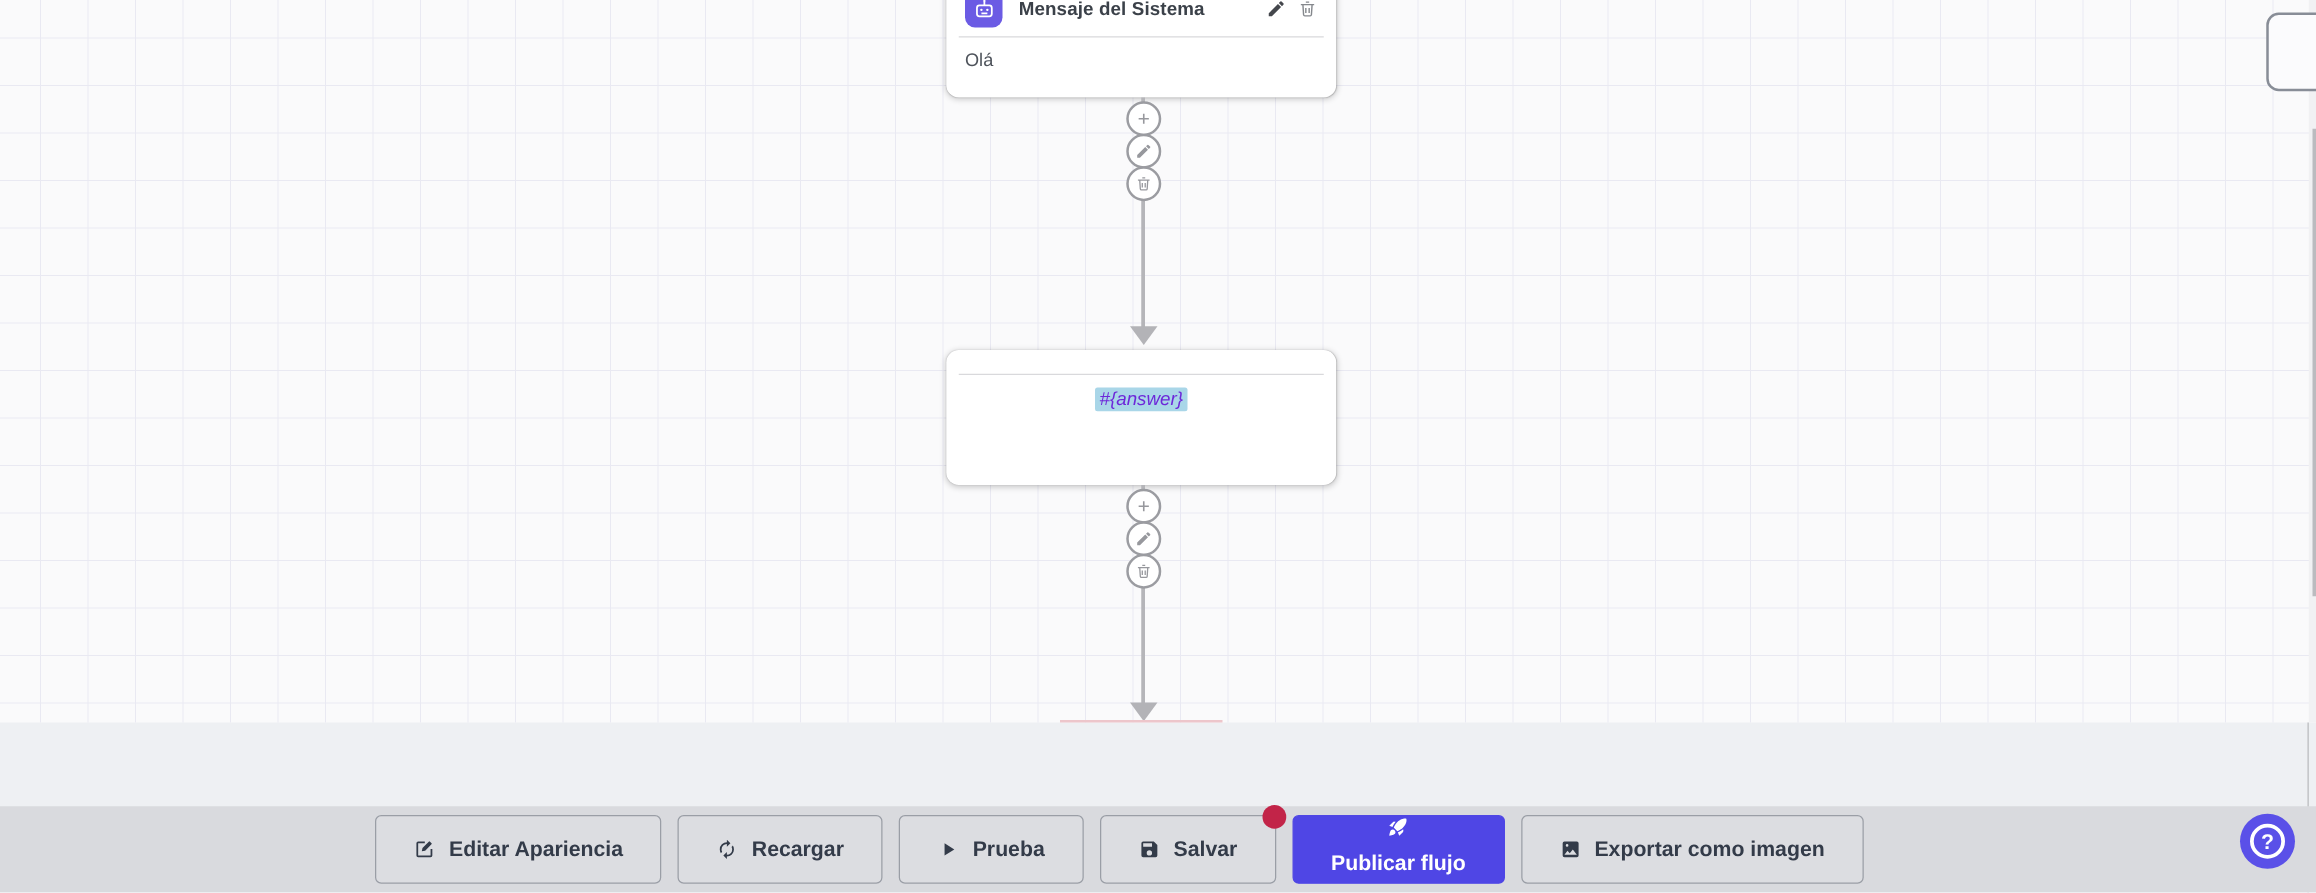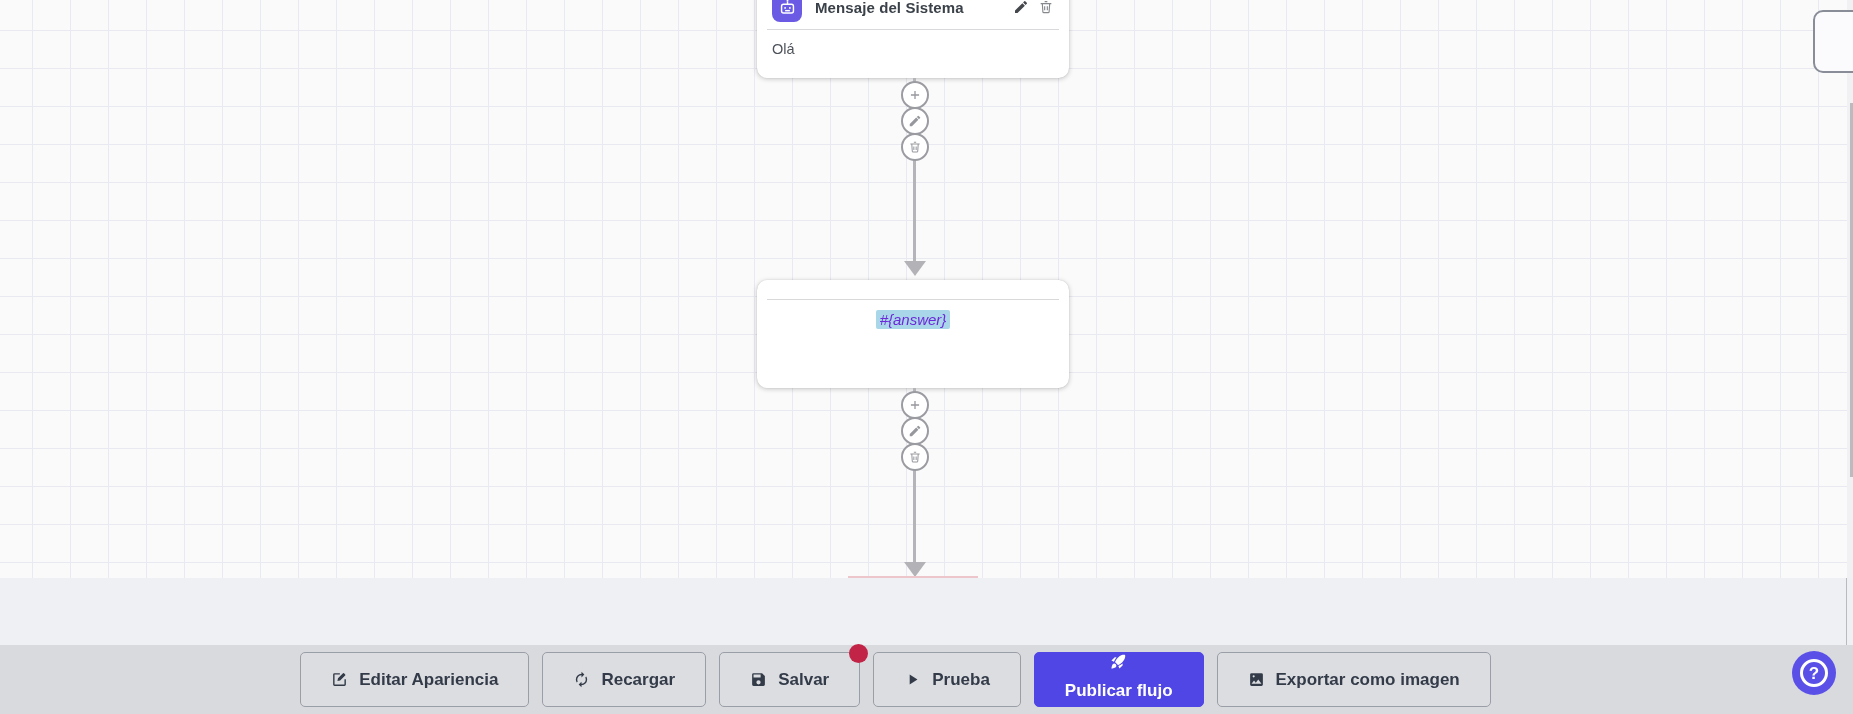--- a/index.html
+++ b/index.html
@@ -209,31 +209,31 @@
   <button class="tb-btn">
     <svg viewBox="0 0 24 24" fill="currentColor">
       <path d="M12 6v3l4-4-4-4v3a8 8 0 0 0-8 8c0 1.57.46 3.03 1.24 4.26L6.7 14.8A5.9 5.9 0 0 1 6 12a6 6 0 0 1 6-6zm6.76 1.74L17.3 9.2c.44.84.7 1.79.7 2.8a6 6 0 0 1-6 6v-3l-4 4 4 4v-3a8 8 0 0 0 8-8c0-1.57-.46-3.03-1.24-4.26z"></path>
     </svg>
 
     <span>Recargar</span>
   </button>
 
   <button class="tb-btn">
     <svg viewBox="0 0 24 24" fill="currentColor">
+      <path d="M8 5v14l11-7z"></path>
+    </svg>
+    <span>Prueba</span>
+  </button>
+
+  <button class="tb-btn">
+    <svg viewBox="0 0 24 24" fill="currentColor">
       <path d="M17 3H5a2 2 0 0 0-2 2v14a2 2 0 0 0 2 2h14a2 2 0 0 0 2-2V7l-4-4zm-5 16a3 3 0 1 1 0-6 3 3 0 0 1 0 6zm3-10H5V5h10v4z"></path>
     </svg>
     <span>Salvar</span>
     <span class="badge"></span>
-  </button>
-
-  <button class="tb-btn">
-    <svg viewBox="0 0 24 24" fill="currentColor">
-      <path d="M8 5v14l11-7z"></path>
-    </svg>
-    <span>Prueba</span>
   </button>
 
   <button class="tb-btn primary">
     <svg viewBox="0 0 24 24" fill="currentColor">
       <path d="M9.19 6.35c-2.04 2.29-3.44 5.58-3.57 5.89L2 10.69l4.05-4.05c.47-.47 1.15-.68 1.81-.55l1.33.26zM11.17 17s3.74-1.55 5.89-3.7c5.4-5.4 4.5-9.62 4.21-10.57-.95-.3-5.17-1.19-10.57 4.21C8.55 9.09 7 12.83 7 12.83L11.17 17zm6.48-2.19c-2.29 2.04-5.58 3.44-5.89 3.57L13.31 22l4.05-4.05c.47-.47.68-1.15.55-1.81l-.26-1.33zM9 18c0 .83-.34 1.58-.88 2.12C6.94 21.3 2 22 2 22s.7-4.94 1.88-6.12A2.996 2.996 0 0 1 9 18zm6.59-8.59a2 2 0 1 0-2.83-2.83 2 2 0 0 0 2.83 2.83z"></path>
     </svg>
     <span>Publicar flujo</span>
   </button>
 
   <button class="tb-btn">

